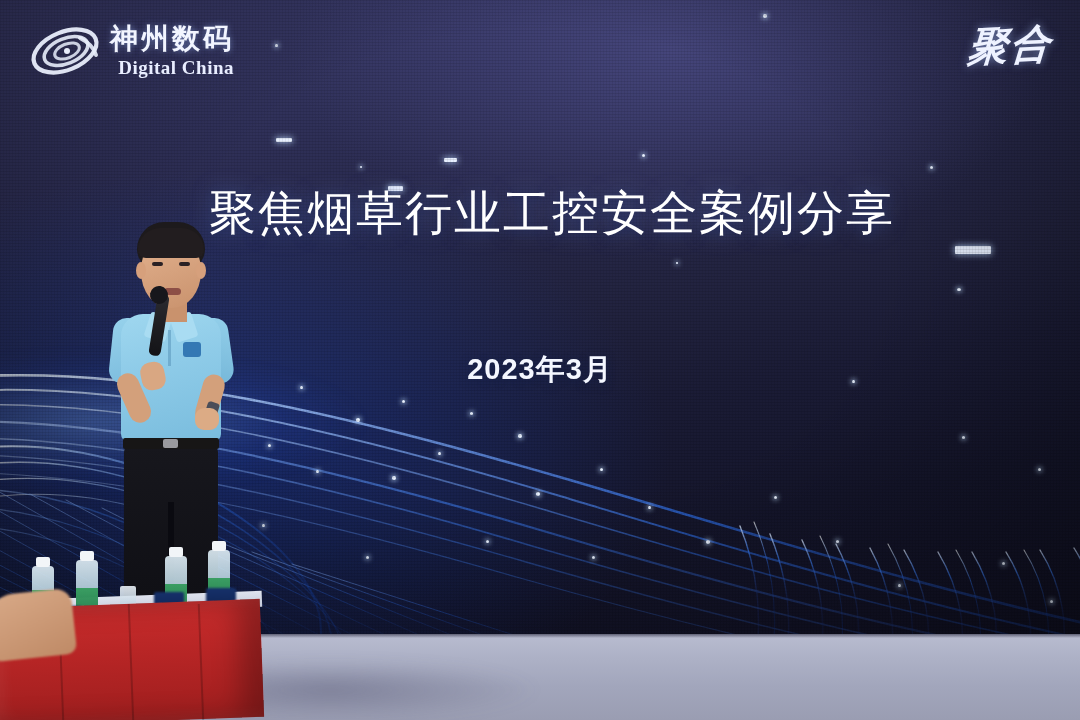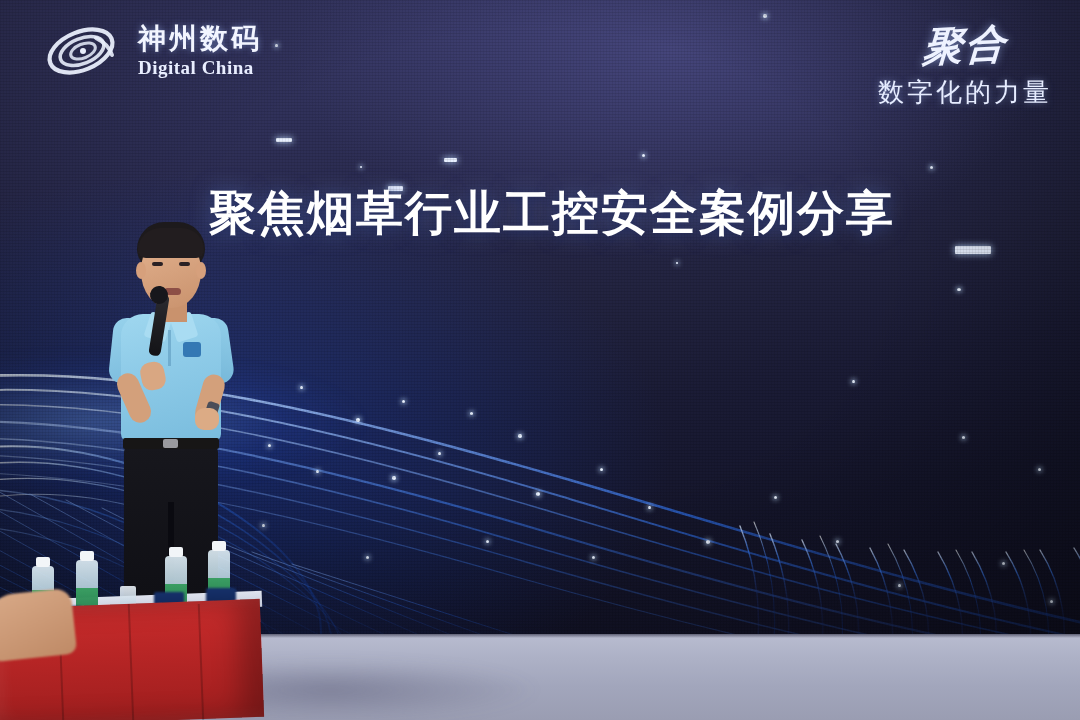--- a/index.html
+++ b/index.html
@@ -40,21 +40,21 @@
     filter:blur(6px); pointer-events:none;
   }
 
   
   .particle{ position:absolute; background:#eaf2ff; border-radius:50%;
              box-shadow:0 0 5px 1px rgba(190,220,255,.85); }
   .dash{ position:absolute; background:#e8f0ff; border-radius:1px;
          box-shadow:0 0 6px 1px rgba(190,220,255,.7); }
 
   
-  .logo-block{ position:absolute; left:44px; top:22px; display:flex; align-items:center; gap:20px; }
+  .logo-block{ position:absolute; left:28px; top:22px; display:flex; align-items:center; gap:8px;text-align:right; }
   .logo-mark{ width:74px; height:58px; }
   .logo-text{ display:flex; flex-direction:column; line-height:1; }
   .logo-cn{ font-size:28px; font-weight:bold; color:#f2f5ff; letter-spacing:3px;
             text-shadow:0 0 6px rgba(160,190,255,.5); }
   .logo-en{ font-size:19px; font-weight:bold; color:#e9eeff; letter-spacing:.5px; margin-top:5px;
             font-family:"Liberation Serif","DejaVu Serif",serif; }
 
   
   .slogan{ position:absolute; right:28px; top:18px; text-align:center; }
   .slogan-big{ font-size:40px; font-weight:bold; color:#eef2ff;
@@ -62,21 +62,21 @@
                font-style:italic; letter-spacing:2px;
                text-shadow:0 0 8px rgba(170,195,255,.55); transform:skewX(-6deg) rotate(-3deg);
                display:inline-block; }
   .slogan-sub{ font-size:26px; color:#e6ecff; letter-spacing:3px; margin-top:2px;
                font-family:"Liberation Serif","DejaVu Serif",serif;
                text-shadow:0 0 7px rgba(170,195,255,.5); }
 
   
   .slide-title{
     position:absolute; left:0; right:0; top:182px; text-align:center;
-    font-size:47px; font-weight:bold; color:#ffffff; letter-spacing:2px;
+    font-size:47px; font-weight:normal; color:#ffffff; letter-spacing:2px;
     text-shadow:0 2px 10px rgba(30,40,90,.9), 0 0 22px rgba(150,180,255,.35);
     padding-left:24px;
   }
   .slide-date{
     position:absolute; left:0; right:0; top:350px; text-align:center;
     font-size:29px; font-weight:bold; color:#f4f7ff; letter-spacing:1px;
     text-shadow:0 2px 8px rgba(20,30,70,.85);
   }
   .slide-company{
     position:absolute; left:0; right:0; top:456px; text-align:center;
@@ -345,24 +345,24 @@
         </svg>
       </span>
       <span class="logo-text">
         <span class="logo-cn">神州数码</span>
         <span class="logo-en">Digital China</span>
       </span>
     </div>
 
     <div class="slogan">
       <div class="slogan-big">聚合</div>
-      <div class="slogan-sub">数字化的力量</div>
     </div>
 
     <div class="slide-title">聚焦烟草行业工控安全案例分享</div>
+    <div class="slide-date">2023年3月</div>
   </div>
 
   <div class="floor"></div>
   <div class="floor-edge"></div>
   <div class="floor-shadow"></div>
 
   <div class="presenter soft">
     <div class="p-legs"></div>
     <div class="p-leg-gap"></div>
     <div class="p-sleeve-l"></div>

